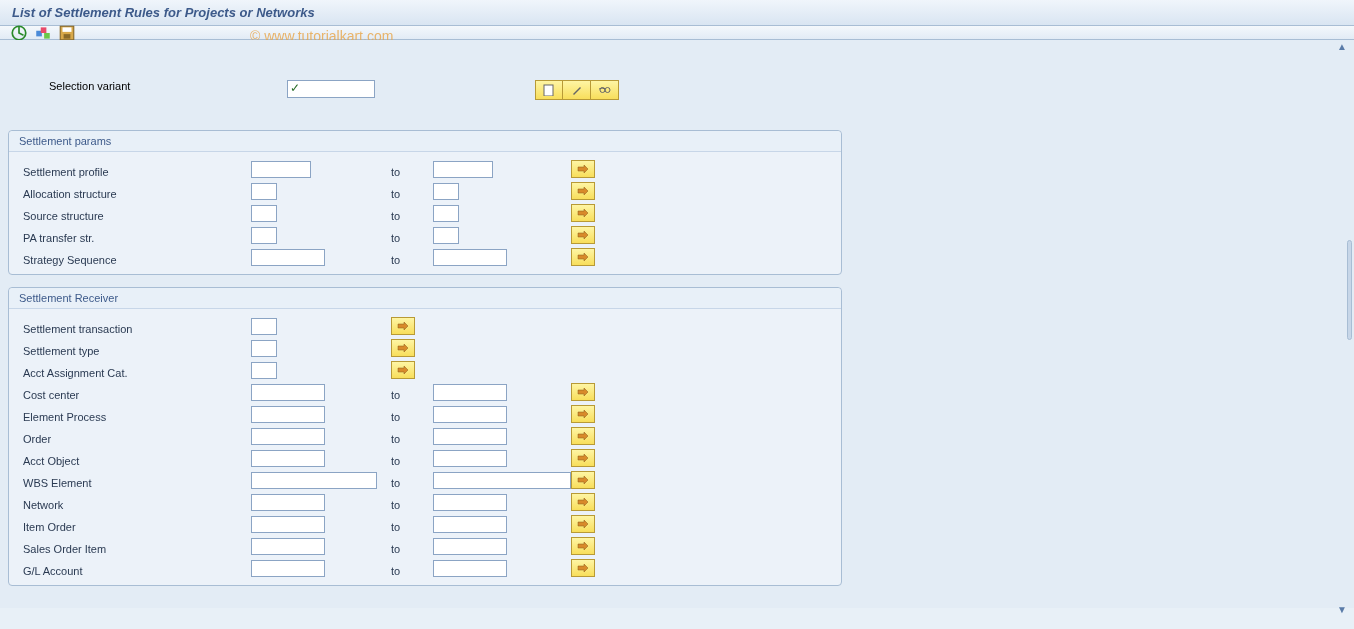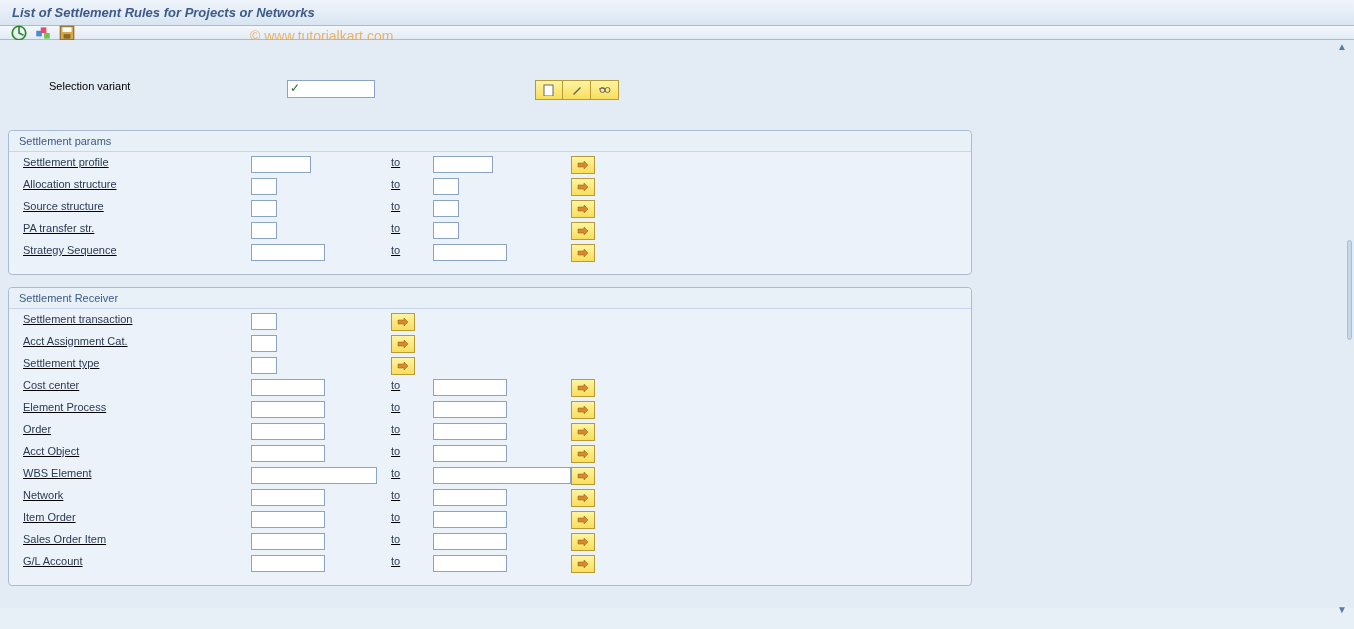--- a/index.html
+++ b/index.html
@@ -117,41 +117,40 @@
     }
     .variant-btn + .variant-btn { border-left: none; }
     .variant-btn svg { width: 12px; height: 12px; }
     
     
     .group {
       background: #ecf2f9;
       border: 1px solid #a8bdd4;
       border-radius: 4px;
       margin-bottom: 12px;
-      width: 964px;
+      width: 834px;
     }
     .group-title {
       padding: 4px 10px;
       color: #3d5a8a;
       font-size: 11px;
       border-bottom: 1px solid #c7d6e8;
       background: #e8f0f8;
       border-radius: 4px 4px 0 0;
     }
     .group-body {
       padding: 4px 0 8px 0;
     }
     
     
     .row {
       display: flex;
-      align-items: flex-start;
+      align-items: flex-end;
       height: 22px;
       padding-left: 14px;
-      text-decoration: underline;
     }
     .row-label { width: 228px; color: #2a3a52; }
     .cell-from { width: 140px; }
     .cell-to-label { width: 42px; color: #2a3a52; }
     .cell-to { width: 138px; }
     .cell-btn { width: 30px; display:flex; }
     
     
     .inp {
       height: 17px;
@@ -323,32 +322,32 @@
             <span class="cell-from"><input class="inp w-small" style=""></span>
             <span class="cell-btn">
               <div class="arrow-btn">
                 <svg viewBox="0 0 12 10">
                   <path d="M1 3 L7 3 L7 1 L11 5 L7 9 L7 7 L1 7 Z" fill="#d88a2a" stroke="#8a5a1a" stroke-width="0.5"></path>
                 </svg>
               </div>
             </span>
           </div>
           <div class="row">
+            <span class="row-label">Settlement type</span>
+            <span class="cell-from"><input class="inp w-small" style=""></span>
+            <span class="cell-btn">
+              <div class="arrow-btn">
+                <svg viewBox="0 0 12 10">
+                  <path d="M1 3 L7 3 L7 1 L11 5 L7 9 L7 7 L1 7 Z" fill="#d88a2a" stroke="#8a5a1a" stroke-width="0.5"></path>
+                </svg>
+              </div>
+            </span>
+          </div>
+          <div class="row">
             <span class="row-label">Acct Assignment Cat.</span>
-            <span class="cell-from"><input class="inp w-small" style=""></span>
-            <span class="cell-btn">
-              <div class="arrow-btn">
-                <svg viewBox="0 0 12 10">
-                  <path d="M1 3 L7 3 L7 1 L11 5 L7 9 L7 7 L1 7 Z" fill="#d88a2a" stroke="#8a5a1a" stroke-width="0.5"></path>
-                </svg>
-              </div>
-            </span>
-          </div>
-          <div class="row">
-            <span class="row-label">Settlement type</span>
             <span class="cell-from"><input class="inp w-small" style=""></span>
             <span class="cell-btn">
               <div class="arrow-btn">
                 <svg viewBox="0 0 12 10">
                   <path d="M1 3 L7 3 L7 1 L11 5 L7 9 L7 7 L1 7 Z" fill="#d88a2a" stroke="#8a5a1a" stroke-width="0.5"></path>
                 </svg>
               </div>
             </span>
           </div>
           <div class="row">

